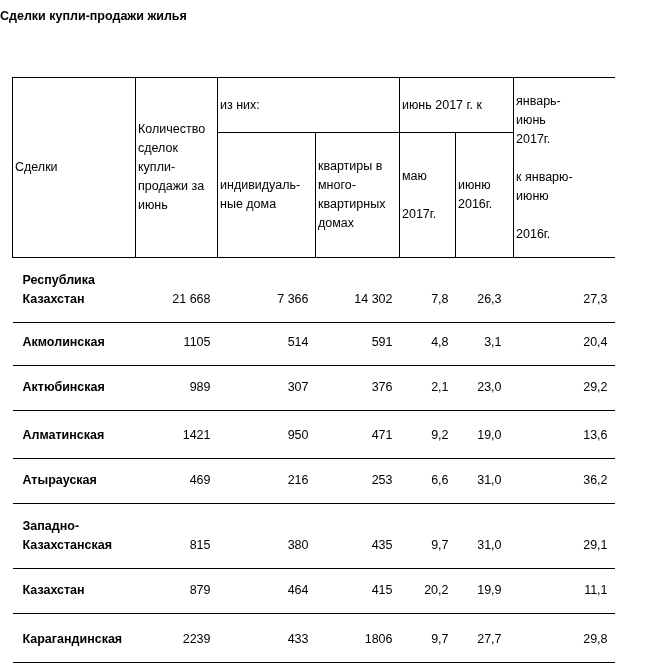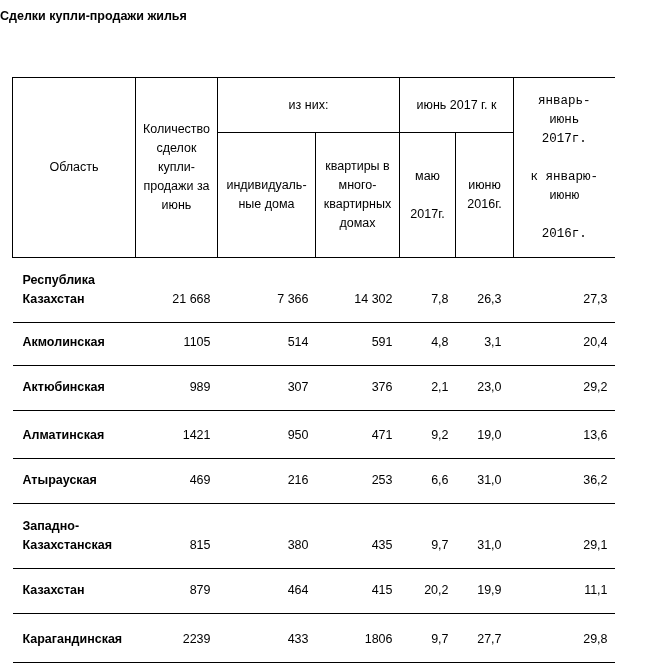--- a/index.html
+++ b/index.html
@@ -20,31 +20,31 @@
   }
   table.stat {
     border-collapse: collapse;
     table-layout: fixed;
     width: 602px;
     margin: 53px 0 0 12px;
   }
   
   th {
     font-weight: 400;
-    text-align: center;
+    text-align: left;
     vertical-align: middle;
     border-left: 1px solid #000;
     border-top: 1px solid #000;
     border-bottom: 1px solid #000;
     padding: 0 2px;
     line-height: 19px;
   }
   thead tr.h1 { height: 55px; }
   thead tr.h2 { height: 125px; }
-  th.last { border-right: 0; font-family: Liberation Mono, monospace; }
+  th.last { border-right: 0; }
   
   td {
     border-bottom: 1px solid #000;
     vertical-align: bottom;
     text-align: right;
     padding: 0 7px 13px 0;
     line-height: 19px;
   }
   td.region {
     text-align: left;
@@ -66,21 +66,21 @@
     <col style="width:123px">
     <col style="width:82px">
     <col style="width:98px">
     <col style="width:84px">
     <col style="width:56px">
     <col style="width:58px">
     <col style="width:101px">
   </colgroup>
   <thead>
     <tr class="h1">
-      <th rowspan="2">Область</th>
+      <th rowspan="2">Сделки</th>
       <th rowspan="2" class="pre">Количество
 сделок
 купли-
 продажи за
 июнь</th>
       <th colspan="2">из них:</th>
       <th colspan="2">июнь 2017 г. к</th>
       <th rowspan="2" class="pre last">январь-
 июнь
 2017г.

